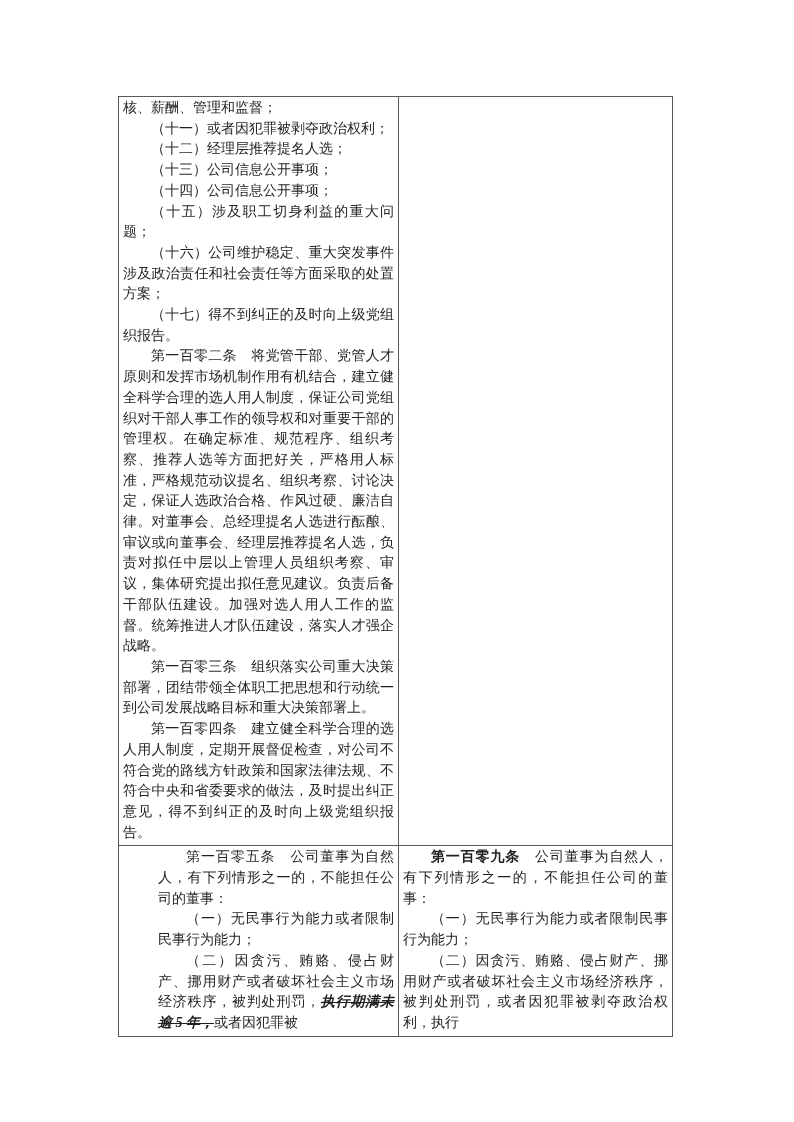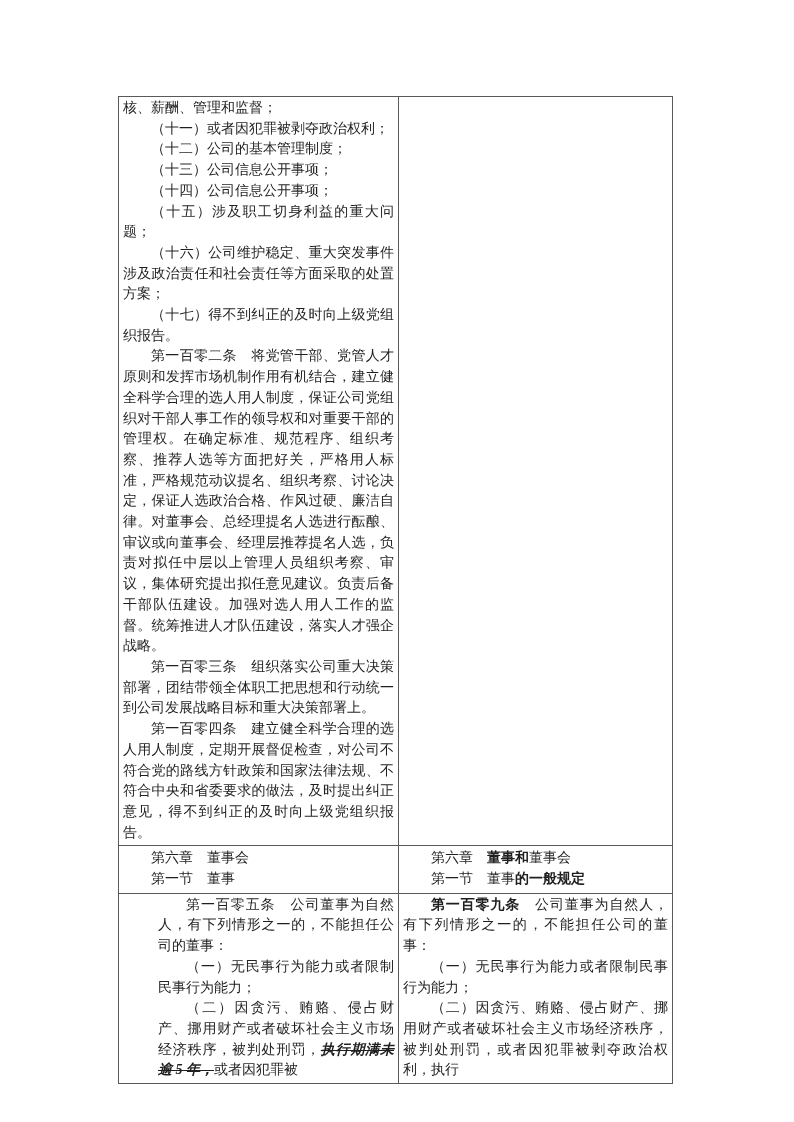--- a/index.html
+++ b/index.html
@@ -53,41 +53,31 @@
   <table class="doc-table">
     <colgroup>
       <col style="width:280px">
       <col style="width:274px">
     </colgroup>
     <tbody>
         <tr>
           <td class="cell-left" style="border-color: rgb(89, 89, 89);">
             <p class="para"><span class="">核、薪酬、管理和监督；</span></p>
             <p class="para indent"><span class="">（十一）或者因犯罪被剥夺政治权利；</span></p>
-            <p class="para indent"><span class="">（十二）公司的基本管理制度；</span></p>
+            <p class="para indent"><span class="">（十二）经理层推荐提名人选；</span></p>
             <p class="para indent"><span class="">（十三）公司信息公开事项；</span></p>
             <p class="para indent"><span class="">（十四）公司信息公开事项；</span></p>
             <p class="para indent"><span class="">（十五）涉及职工切身利益的重大问题；</span></p>
             <p class="para indent"><span class="">（十六）公司维护稳定、重大突发事件涉及政治责任和社会责任等方面采取的处置方案；</span></p>
             <p class="para indent"><span class="">（十七）得不到纠正的及时向上级党组织报告。</span></p>
             <p class="para indent"><span class="">第一百零二条　将党管干部、党管人才原则和发挥市场机制作用有机结合，建立健全科学合理的选人用人制度，保证公司党组织对干部人事工作的领导权和对重要干部的管理权。在确定标准、规范程序、组织考察、推荐人选等方面把好关，严格用人标准，严格规范动议提名、组织考察、讨论决定，保证人选政治合格、作风过硬、廉洁自律。对董事会、总经理提名人选进行酝酿、审议或向董事会、经理层推荐提名人选，负责对拟任中层以上管理人员组织考察、审议，集体研究提出拟任意见建议。负责后备干部队伍建设。加强对选人用人工作的监督。统筹推进人才队伍建设，落实人才强企战略。</span></p>
             <p class="para indent"><span class="">第一百零三条　组织落实公司重大决策部署，团结带领全体职工把思想和行动统一到公司发展战略目标和重大决策部署上。</span></p>
             <p class="para indent"><span class="">第一百零四条　建立健全科学合理的选人用人制度，定期开展督促检查，对公司不符合党的路线方针政策和国家法律法规、不符合中央和省委要求的做法，及时提出纠正意见，得不到纠正的及时向上级党组织报告。</span></p>
           </td>
           <td class="cell-right" style="border-color: rgb(89, 89, 89);"></td>
-        </tr>
-        <tr class="heading-row">
-          <td class="cell-left" style="border-color: rgb(89, 89, 89);">
-            <p class="para indent"><span class="">第六章　董事会</span></p>
-            <p class="para indent"><span class="">第一节　董事</span></p>
-          </td>
-          <td class="cell-right" style="border-color: rgb(89, 89, 89);">
-            <p class="para indent"><span class="">第六章　</span><span class="seg-bold">董事和</span><span class="">董事会</span></p>
-            <p class="para indent"><span class="">第一节　董事</span><span class="seg-bold">的一般规定</span></p>
-          </td>
         </tr>
         <tr>
           <td class="cell-left" style="border-color: rgb(89, 89, 89); padding-left: 39px;">
             <p class="para indent"><span class="">第一百零五条　公司董事为自然人，有下列情形之一的，不能担任公司的董事：</span></p>
             <p class="para indent"><span class="">（一）无民事行为能力或者限制民事行为能力；</span></p>
             <p class="para indent"><span class="">（二）因贪污、贿赂、侵占财产、挪用财产或者破坏社会主义市场经济秩序，被判处刑罚，</span><span class="seg-bold seg-strike">执行期满未逾 5 年，</span><span class="">或者因犯罪被</span></p>
           </td>
           <td class="cell-right" style="border-color: rgb(89, 89, 89);">
             <p class="para indent"><span class="seg-bold">第一百零九条</span><span class="">　公司董事为自然人，有下列情形之一的，不能担任公司的董事：</span></p>
             <p class="para indent"><span class="">（一）无民事行为能力或者限制民事行为能力；</span></p>

